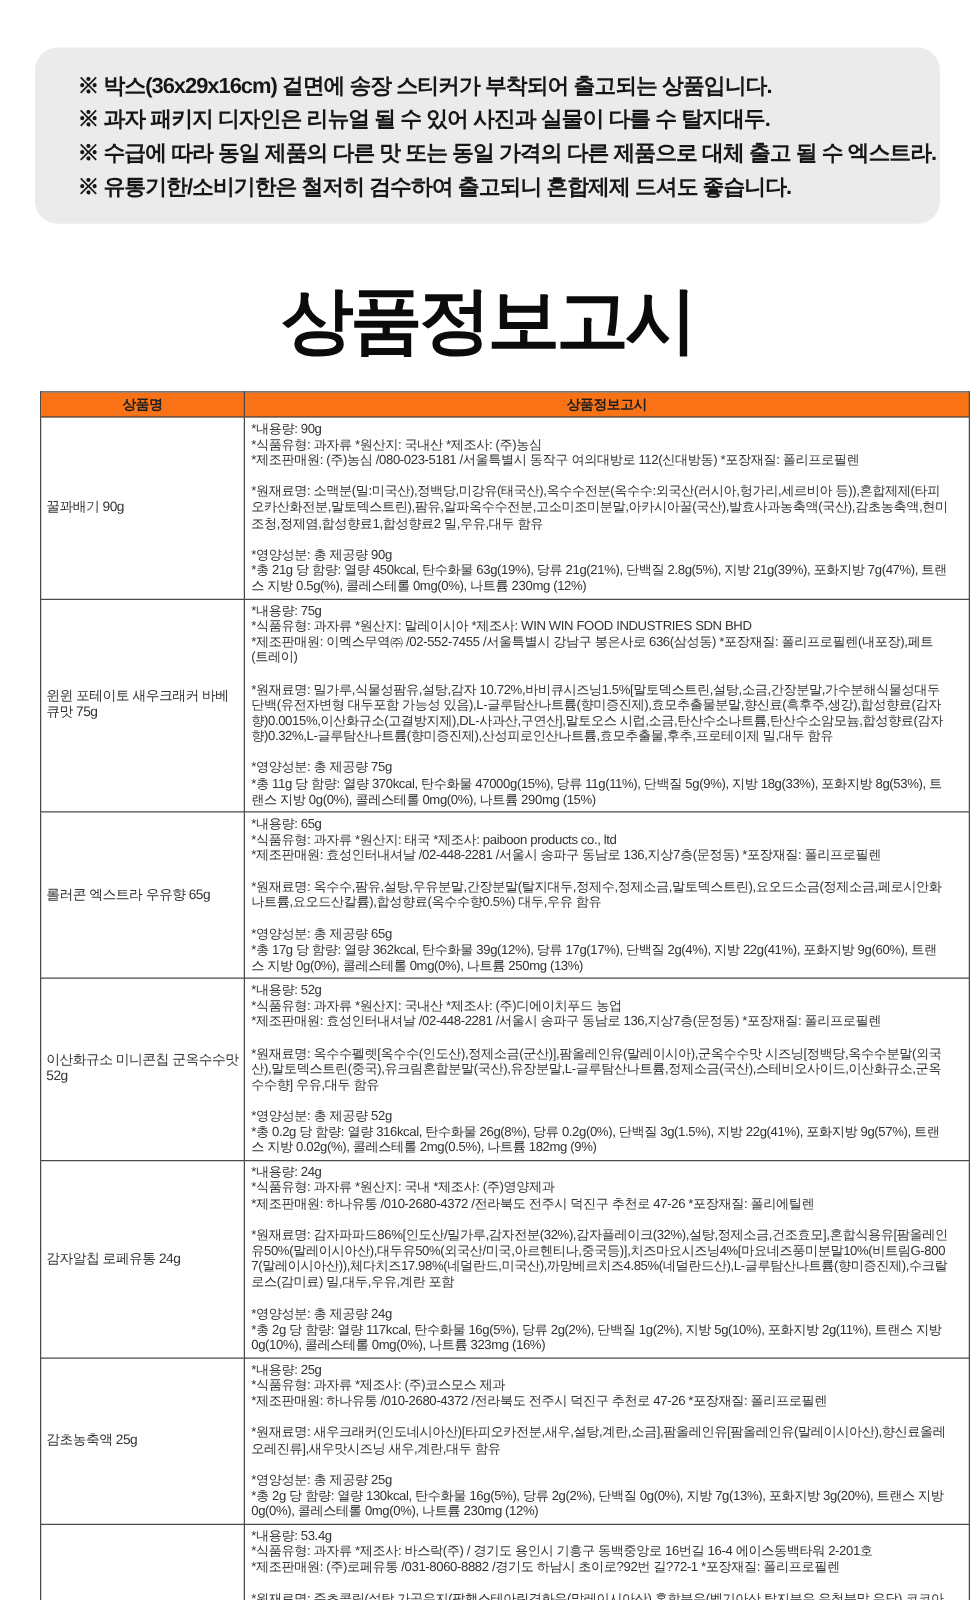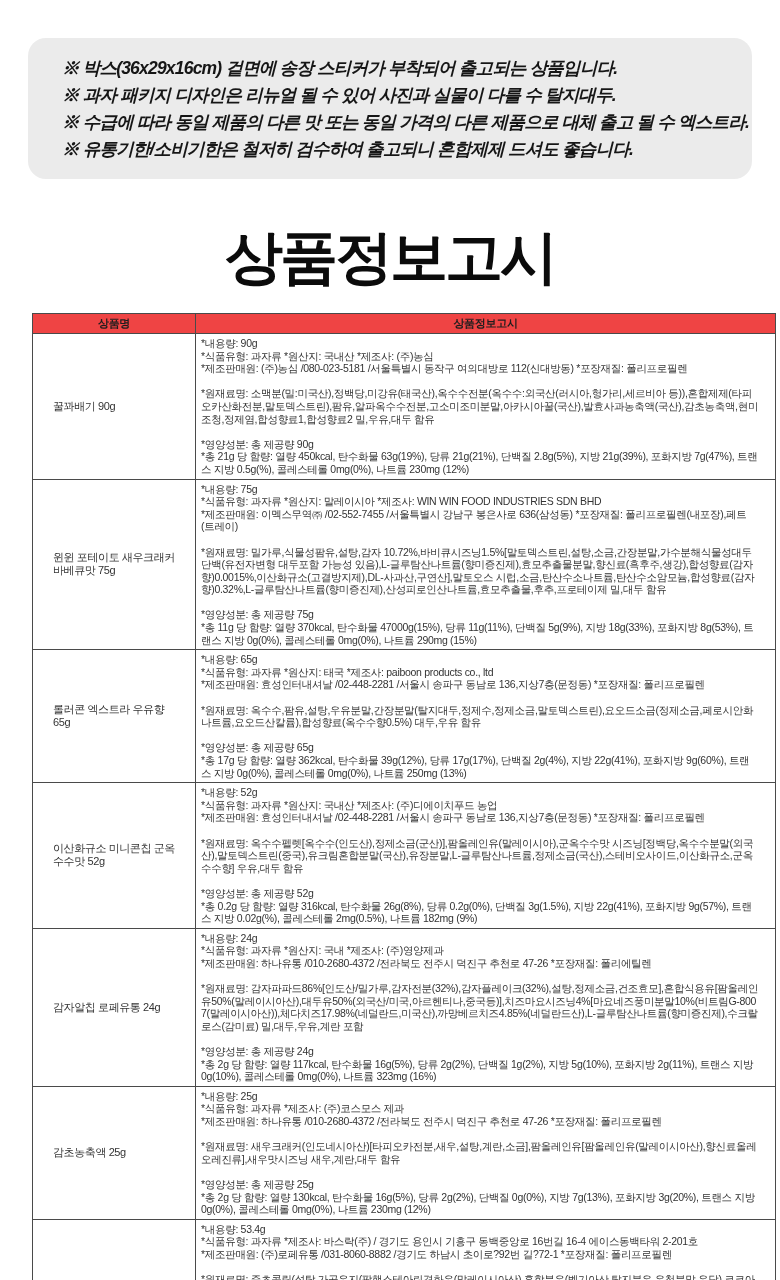--- a/index.html
+++ b/index.html
@@ -8,21 +8,20 @@
     font-family:"Liberation Sans", sans-serif;color:#222;
   }
   
   .notice-box{
     margin:38px 28px 12px 28px;
     background:#ebebeb;
     border-radius:18px;
     padding:17px 26px 16px 34px;
     box-sizing:border-box;
     min-height:120px;
-    font-style:italic;
   }
   .notice-line{
     font-size:17.5px;
     font-weight:bold;
     color:#161616;
     line-height:27px;
     letter-spacing:-0.8px;
     white-space:nowrap;
   }
   
@@ -40,32 +39,32 @@
     border-collapse:collapse;
     table-layout:fixed;
     width:744px;
     margin:26px 0 0 32px;
   }
   table.goods th, table.goods td{
     border:1px solid #4a4a4a;
     box-sizing:border-box;
   }
   table.goods th{
-    background:#ef4444;
+    background:#f97316;
     font-size:11px;
     font-weight:bold;
     color:#1d1d1d;
     padding:2px 0;
     letter-spacing:-0.3px;
   }
   td.name-cell{
     width:163px;
     font-size:11px;
     color:#333;
-    padding:2px 20px;
+    padding:2px 4px;
     vertical-align:middle;
     letter-spacing:-0.4px;
     line-height:13px;
   }
   td.info-cell{
     font-size:10.5px;
     color:#333;
     padding:3px 16px 3px 5px;
     line-height:12.6px;
     vertical-align:top;

